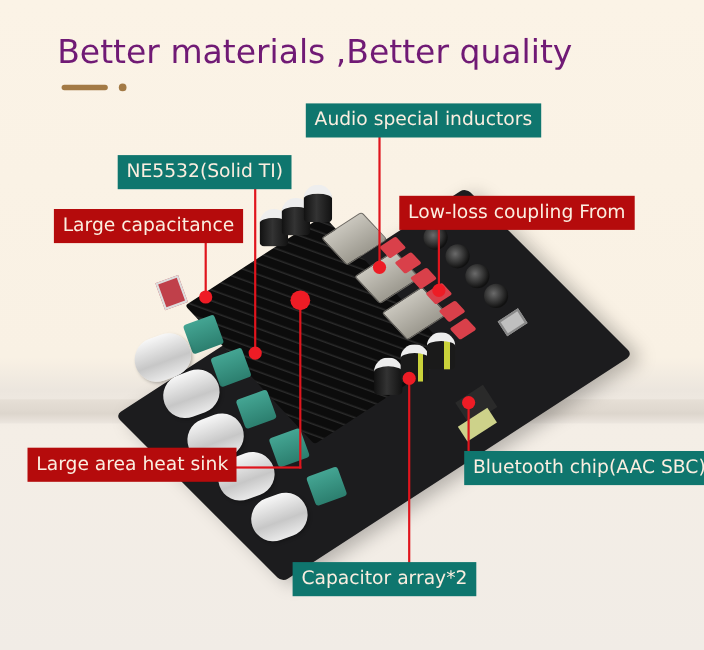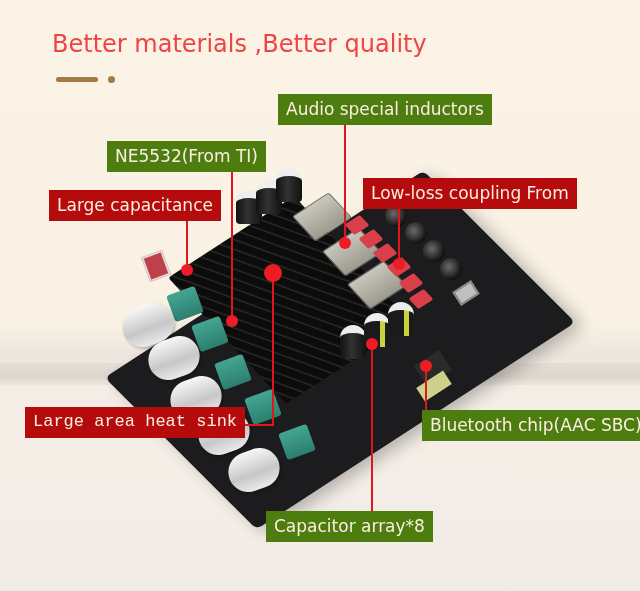--- a/index.html
+++ b/index.html
@@ -8,32 +8,32 @@
     position: relative;
     background: linear-gradient(180deg, #fbf3e6 0%, #f9f1e4 55%, #ece6de 60%, #f4eee6 66%, #f1ece6 100%);
     font-family: "DejaVu Sans", sans-serif;
   }
   .shelf {
     position: absolute; left: 0; right: 0; top: 363px; height: 22px;
     background: linear-gradient(180deg, #e6dfd6 0%, #ddd6cd 60%, #ece6df 100%);
   }
   .title {
     position: absolute; left: 52px; top: 30px;
-    font-size: 24px; color: #ef4444; letter-spacing: 0px;
+    font-size: 30px; color: #701a75; letter-spacing: 0px;
     font-family: "DejaVu Sans", sans-serif;
   }
   .title-bar { position: absolute; left: 56px; top: 77px; width: 42px; height: 5px; background: #a37a45; border-radius: 3px; }
   .title-dot { position: absolute; left: 108px; top: 76px; width: 7px; height: 7px; background: #a37a45; border-radius: 50%; }
 
   .label {
     position: absolute; color: #fbeee0; font-size: 17px; line-height: 30px;
     height: 31px; padding: 0 8px; white-space: nowrap;
     font-family: "DejaVu Sans", sans-serif;
   }
-  .label.brown { background: #4d7c0f; }
+  .label.brown { background: #0f766e; }
   .label.red { background: #b50b0c; }
 
   .line { position: absolute; background: #e0151d; }
   .dot { position: absolute; width: 12px; height: 12px; border-radius: 50%; background: #ee1c25; transform: translate(-50%, -50%); }
   .dot.big { width: 18px; height: 18px; }
 
   
   .board-wrap { position: absolute; left: 0; top: 0; width: 640px; height: 591px; pointer-events: none; }
   .pcb {
     position: absolute; left: 150px; top: 245px; width: 380px; height: 210px;
@@ -130,18 +130,18 @@
 <div class="line" style="left:210px;top:424px;width:64px;height:2px;"></div>
 <div class="dot big" style="left:273px;top:273px;"></div>
 
 <div class="line" style="left:371px;top:345px;width:2px;height:172px;"></div>
 <div class="dot" style="left:372px;top:344px;"></div>
 
 <div class="line" style="left:425px;top:367px;width:2px;height:45px;"></div>
 <div class="dot" style="left:426px;top:366px;"></div>
 
 <div class="label brown" style="left:278px;top:94px;">Audio special inductors</div>
-<div class="label brown" style="left:107px;top:141px;">NE5532(From TI)</div>
+<div class="label brown" style="left:107px;top:141px;">NE5532(Solid TI)</div>
 <div class="label red" style="left:49px;top:190px;">Large capacitance</div>
 <div class="label red" style="left:363px;top:178px;">Low-loss coupling From</div>
-<div class="label red" style="left:25px;top:407px;font-family:Liberation Mono, monospace;">Large area heat sink</div>
+<div class="label red" style="left:25px;top:407px;">Large area heat sink</div>
 <div class="label brown" style="left:385px;top:410px;margin-left:37px;">Bluetooth chip(AAC SBC)</div>
-<div class="label brown" style="left:266px;top:511px;">Capacitor array*8</div>
+<div class="label brown" style="left:266px;top:511px;">Capacitor array*2</div>
 
 </body></html>

